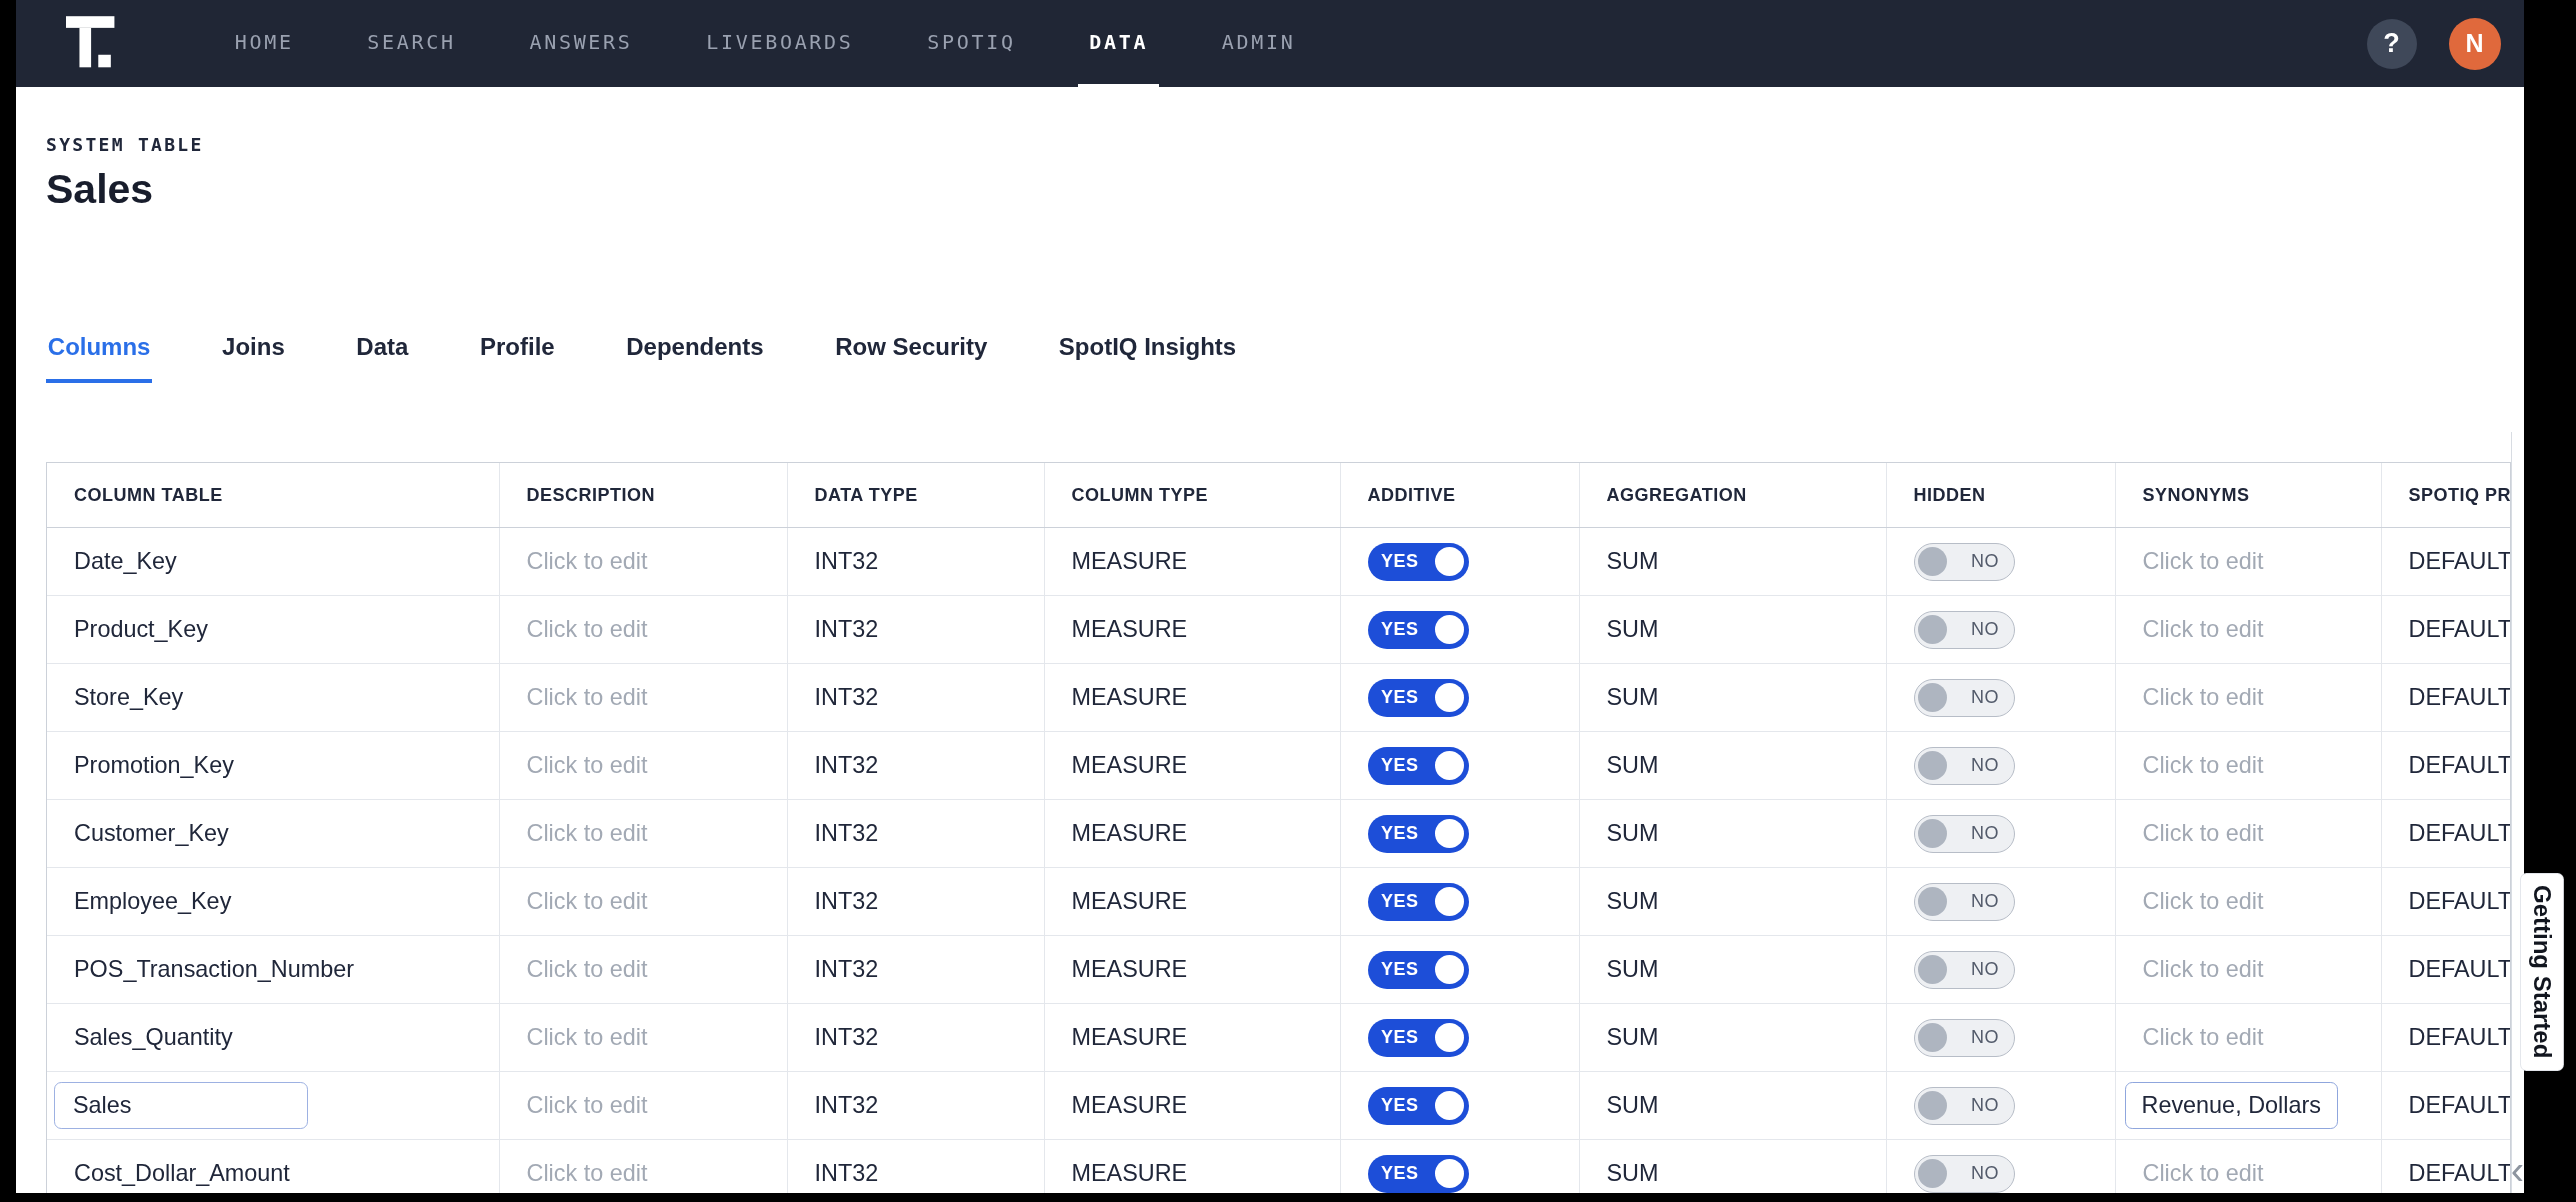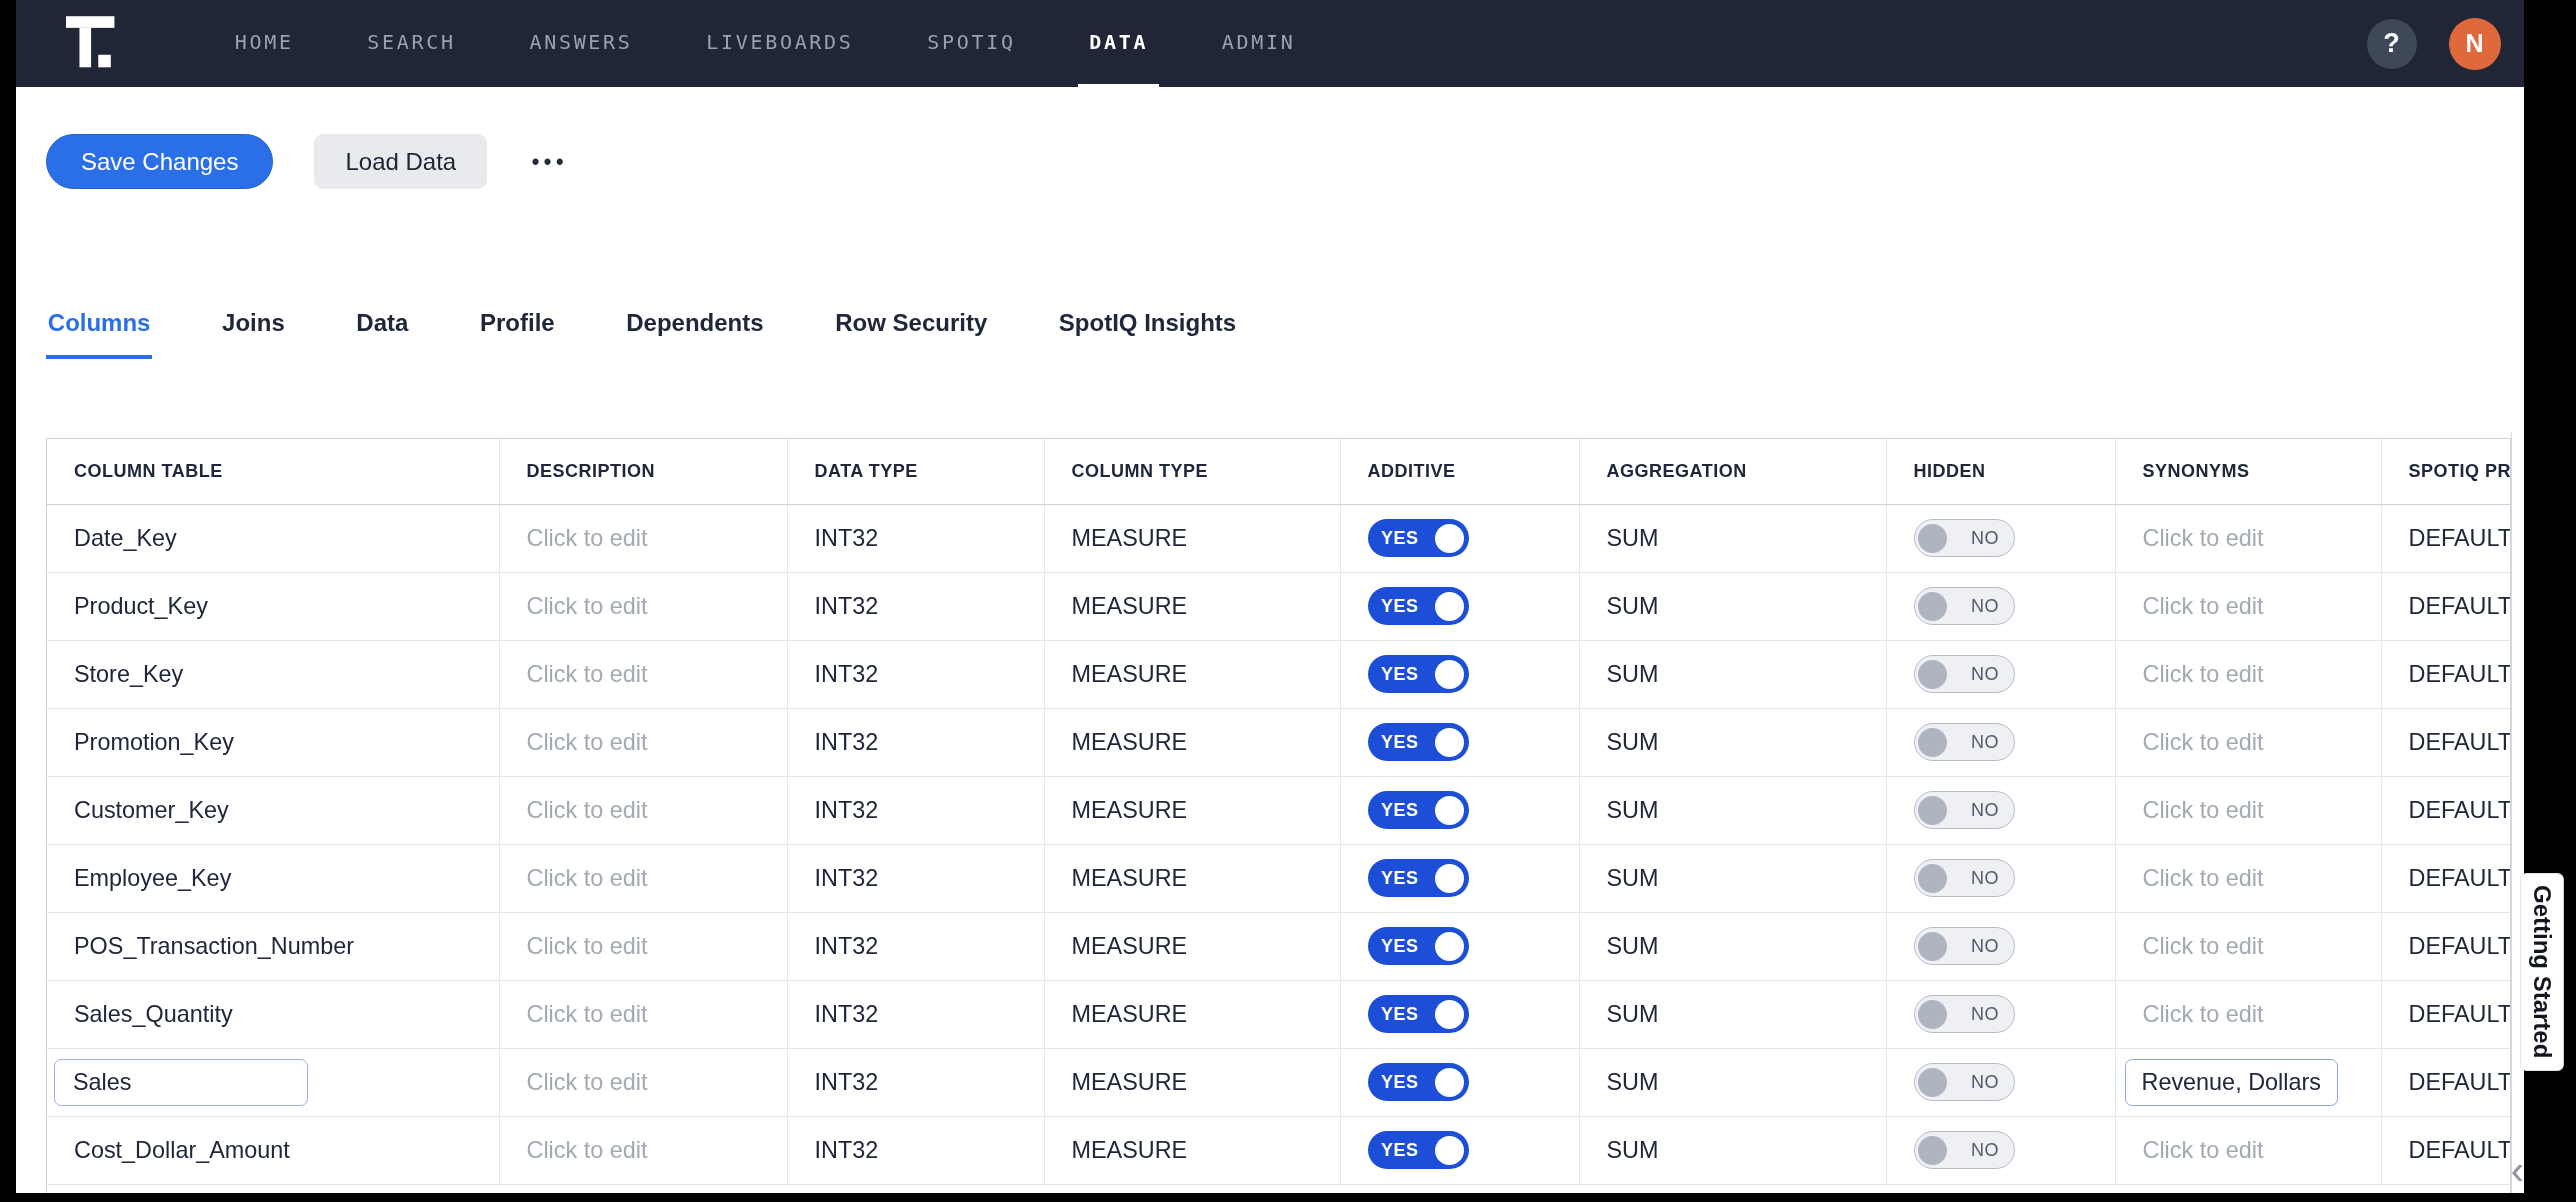--- a/index.html
+++ b/index.html
@@ -99,24 +99,23 @@
       <span class="nav-item active">DATA</span>
       <span class="nav-item">ADMIN</span>
     </nav>
     <div class="nav-right">
       <div class="help-btn">?</div>
       <div class="avatar">N</div>
     </div>
   </header>
 
   <div class="page-header">
-    <div class="actions">
-      <button class="btn-save">Save Changes</button>
-      <button class="btn-load">Load Data</button>
-      <button class="btn-more">•••</button>
+    <div>
+      <div class="eyebrow">SYSTEM TABLE</div>
+      <div class="title">Sales</div>
     </div>
   </div>
 
   <div class="tabs">
     <span class="tab active">Columns</span>
     <span class="tab">Joins</span>
     <span class="tab">Data</span>
     <span class="tab">Profile</span>
     <span class="tab">Dependents</span>
     <span class="tab">Row Security</span>

